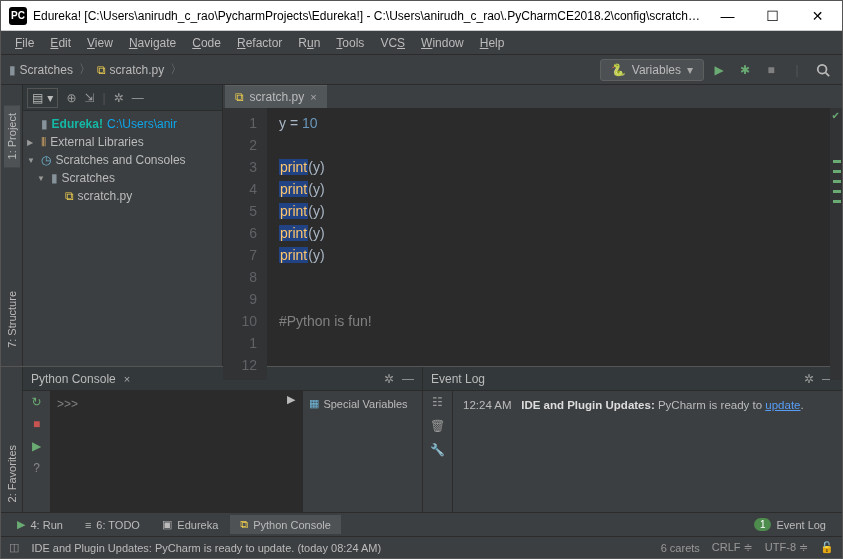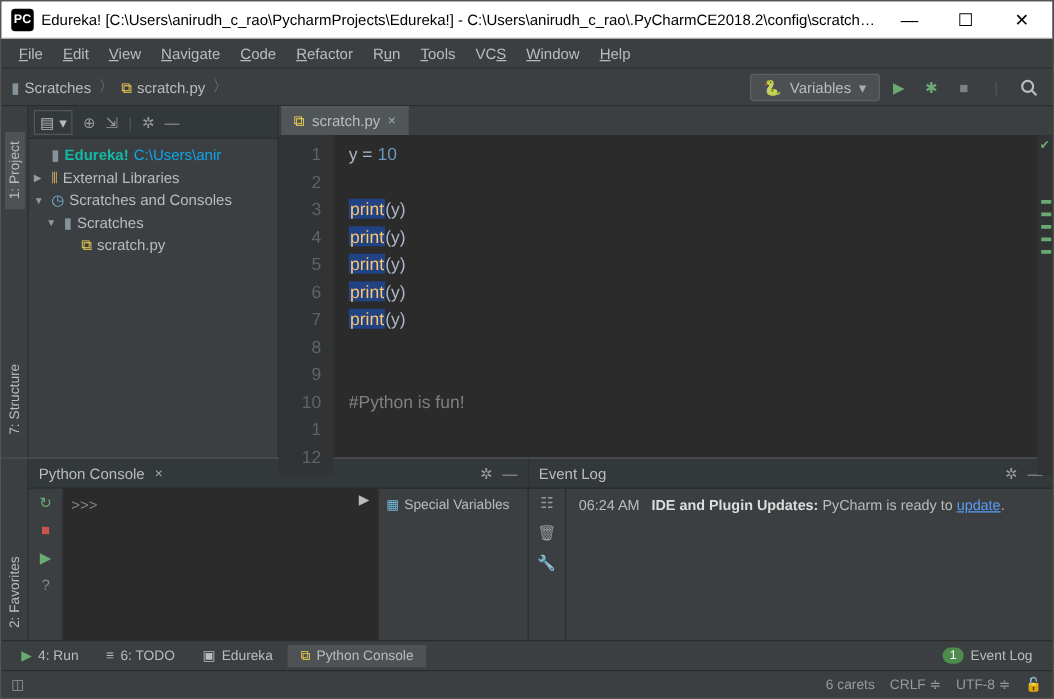--- a/index.html
+++ b/index.html
@@ -267,21 +267,21 @@
       <span class="ctrl">—</span>
     </div>
     <div class="el-body">
       <div class="el-left">
         <span style="color:#999">☷</span>
         <span style="color:#999">🗑</span>
         <span style="color:#999">🔧</span>
       </div>
       <div class="el-content">
         <div>
-          <span>06:24 AM</span>&nbsp;&nbsp;
+          <span>12:24 AM</span>&nbsp;&nbsp;
           <span class="bold">IDE and Plugin Updates:</span>
           <span> PyCharm is ready to </span>
           <span class="link">update</span><span>.</span>
         </div>
       </div>
     </div>
   </div>
 </div>
 
 <div class="bottom-tabs">
@@ -303,18 +303,19 @@
     </div>
   <div class="bspacer"></div>
   <div class="btab">
     <span class="el-badge">1</span>
     <span>Event Log</span>
   </div>
 </div>
 
 <div class="statusbar">
   <span class="sq-icon">◫</span>
+  <span>IDE and Plugin Updates: PyCharm is ready to update. (today 08:24 AM)</span>
   <div class="sspacer"></div>
   <span class="sitem">6 carets</span>
   <span class="sitem"><span>CRLF</span> ≑</span>
   <span class="sitem"><span>UTF-8</span> ≑</span>
   <span class="sitem">🔓</span>
 </div>
 
 </body></html>

